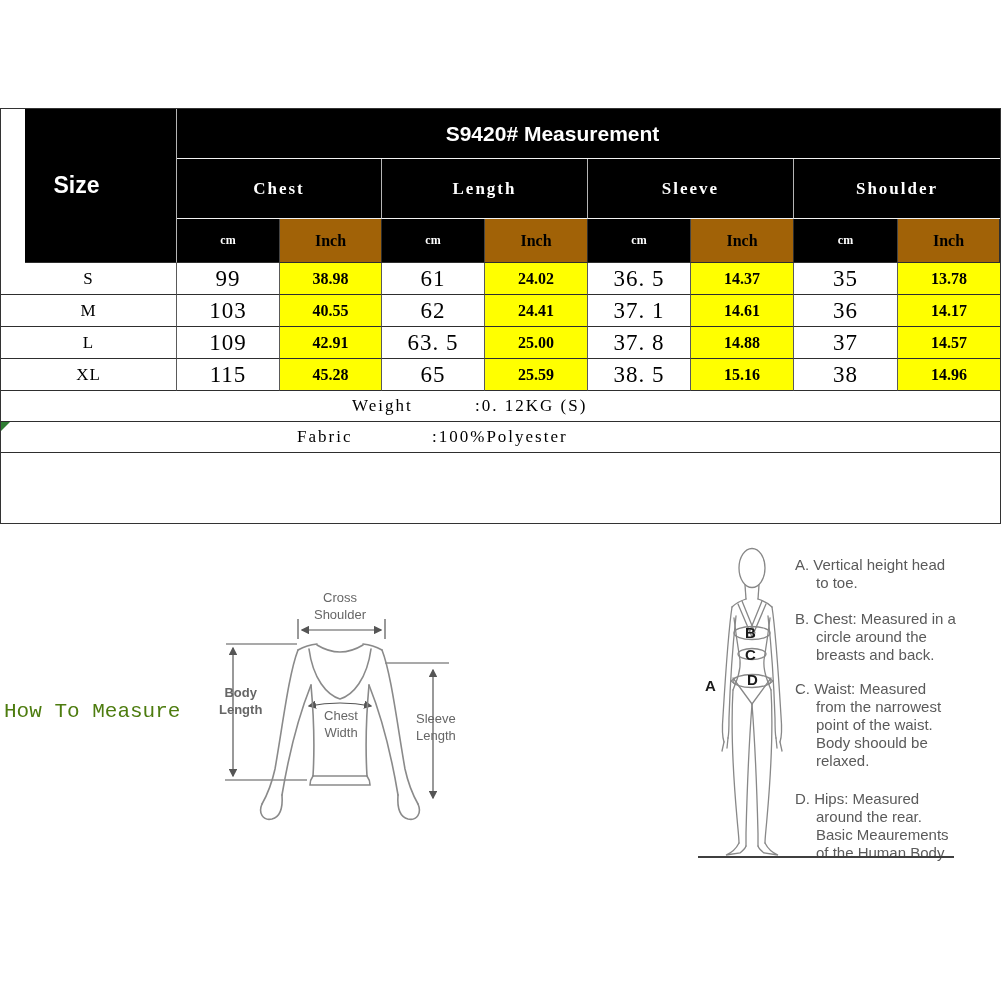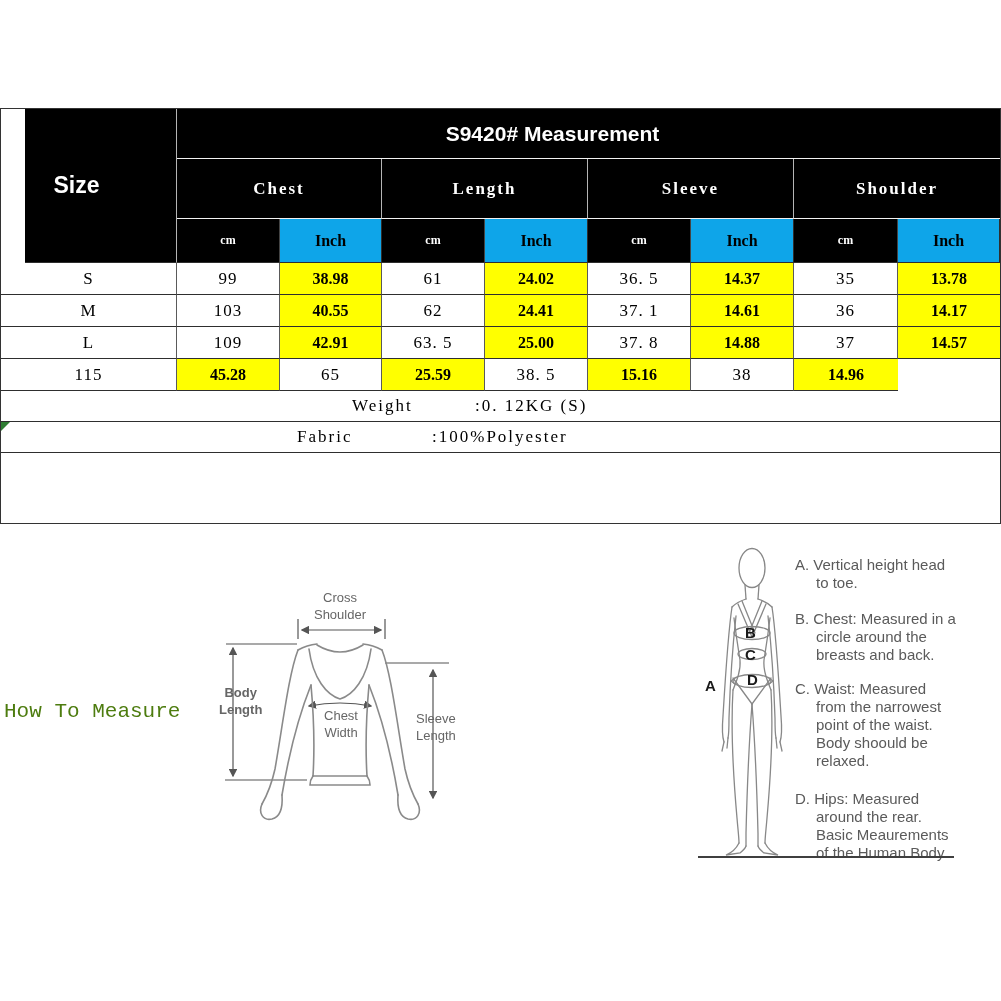--- a/index.html
+++ b/index.html
@@ -17,24 +17,24 @@
   .nr { border-right:none; }
   .hdr { background:#000; color:#fff; border-right:1px solid #b5b5b5; border-bottom:1px solid #f2f2f2; }
   .size-cell { grid-area:1/1/4/2; font-family:"Liberation Sans",sans-serif; font-weight:bold;
                font-size:23px; padding-right:48px; border-bottom:1px solid #2e2e2e;margin-left:24px; }
   .title-cell { grid-area:1/2/2/10; font-family:"Liberation Sans",sans-serif; font-weight:bold;
                 font-size:21px; padding-right:72px; border-right:none; }
   .g1{grid-area:2/2/3/4;} .g2{grid-area:2/4/3/6;} .g3{grid-area:2/6/3/8;} .g4{grid-area:2/8/3/10;border-right:none;}
   .group { font-weight:bold; font-size:17px; letter-spacing:2px; }
   .unit-cm { background:#000; color:#fff; font-weight:bold; font-size:12px;
              border-right:1px solid #444; border-bottom:1px solid #2e2e2e; }
-  .unit-inch { background:#0ea5e9; color:#000; font-weight:bold; font-size:16px;
+  .unit-inch { background:#a16207; color:#000; font-weight:bold; font-size:16px;
                border-right:1px solid #2e2e2e; border-bottom:1px solid #2e2e2e; }
   .d-size { font-size:17px; letter-spacing:1px; }
-  .d-cm { font-size:17px; letter-spacing:1px; }
+  .d-cm { font-size:23px; letter-spacing:1px; }
   .d-inch { background:#ffff00; font-weight:bold; font-size:16px; }
   .full-row { grid-column:1/10; position:relative; background:#fff; border-bottom:1px solid #2e2e2e; }
   .r8{grid-row:8;} .r9{grid-row:9;} .r10{grid-row:10;} .r11{grid-row:11; border-bottom:none;}
   .inline-label, .inline-value { position:absolute; top:50%; transform:translateY(-50%);
         font-size:17px; letter-spacing:2px; white-space:nowrap; }
   .wlabel{left:351px;} .wvalue{left:474px;} .flabel{left:296px;} .fvalue{left:431px;}
   .green-tri { position:absolute; left:0; top:0; width:0; height:0;
                border-top:9px solid #2e7d32; border-right:9px solid transparent; }
   .note-text { position:absolute; left:8px; top:50%; transform:translateY(-50%);
                font-family:"Liberation Mono",monospace; font-weight:bold; font-size:14px; white-space:nowrap; }
@@ -105,20 +105,21 @@
     <div class="cell d-size">L</div>
     <div class="cell d-cm">109</div>
     <div class="cell d-inch">42.91</div>
     <div class="cell d-cm">63. 5</div>
     <div class="cell d-inch">25.00</div>
     <div class="cell d-cm">37. 8</div>
     <div class="cell d-inch">14.88</div>
     <div class="cell d-cm">37</div>
     <div class="cell d-inch nr">14.57</div>
 
+    <div class="cell d-size">XL</div>
     <div class="cell d-cm">115</div>
     <div class="cell d-inch">45.28</div>
     <div class="cell d-cm">65</div>
     <div class="cell d-inch">25.59</div>
     <div class="cell d-cm">38. 5</div>
     <div class="cell d-inch">15.16</div>
     <div class="cell d-cm">38</div>
     <div class="cell d-inch nr">14.96</div>
 
     <div class="full-row r8">

